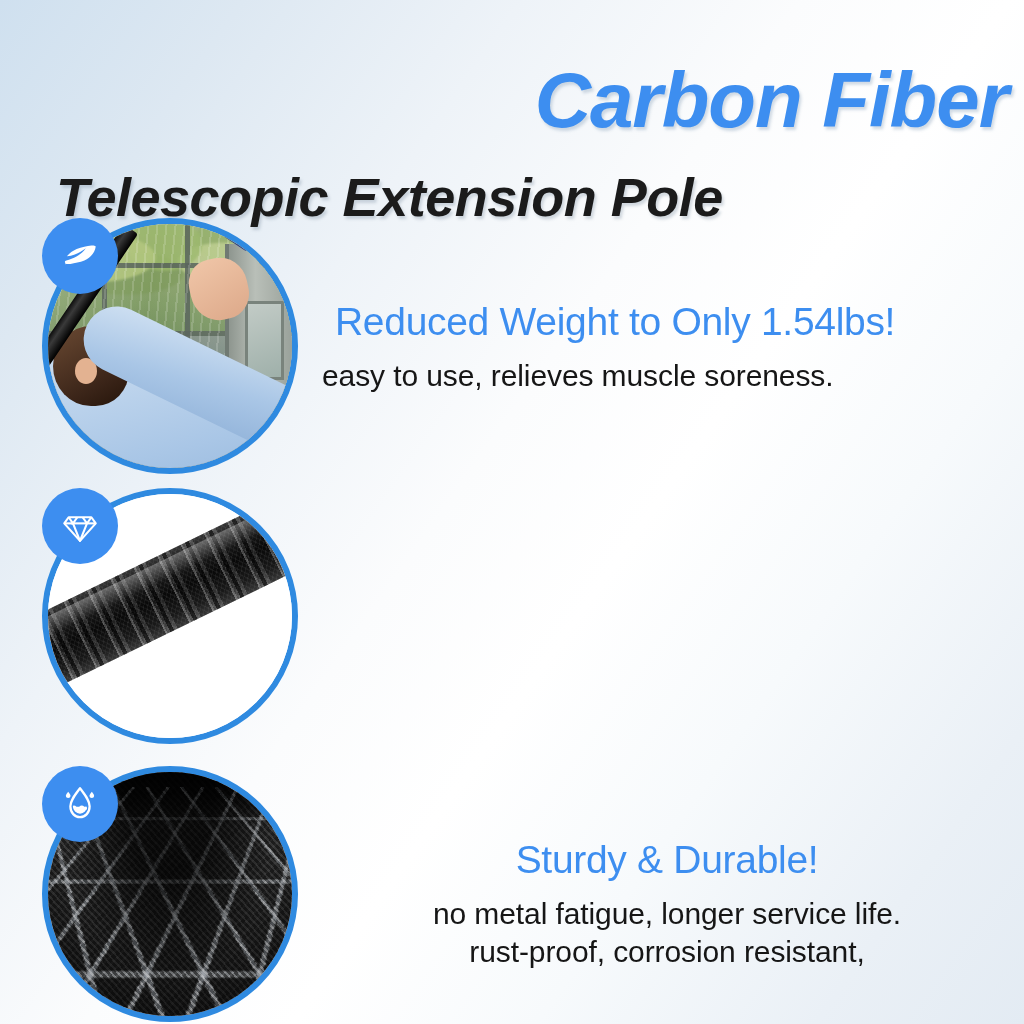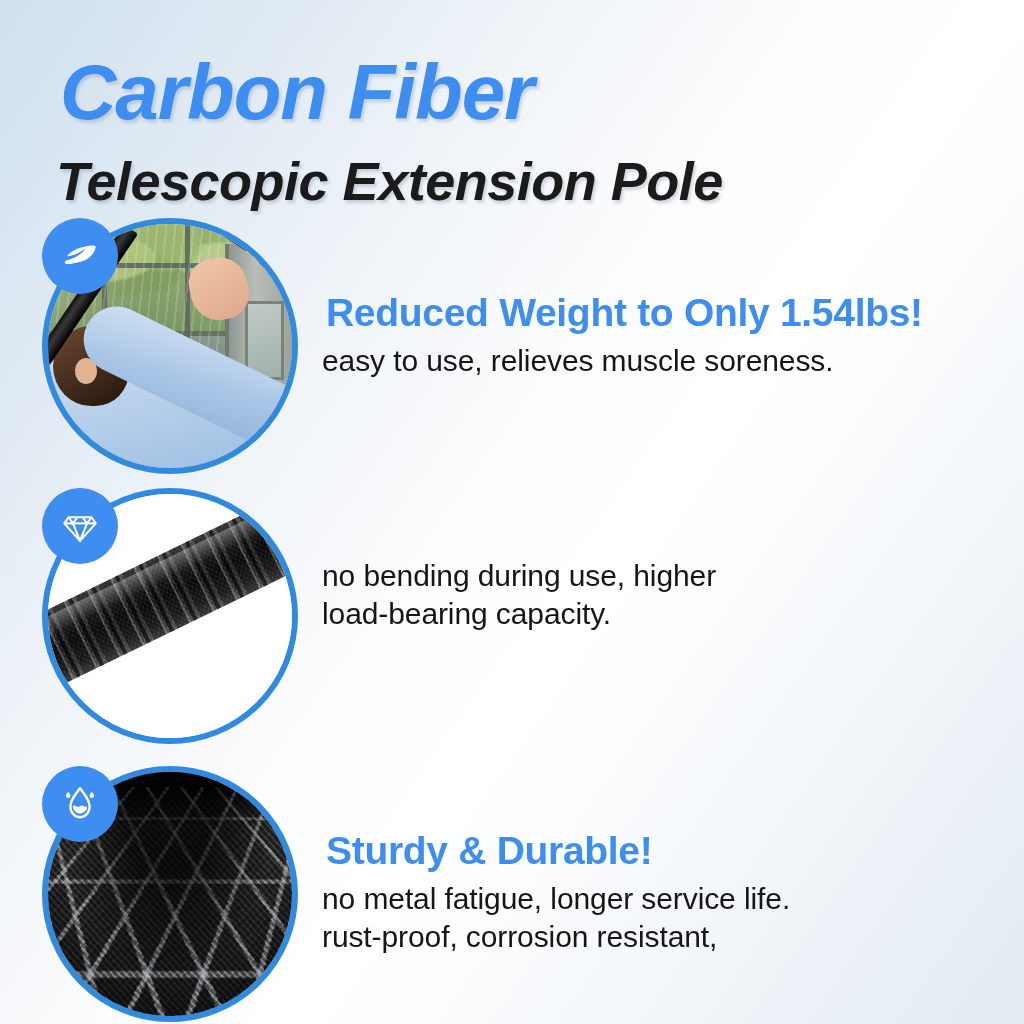--- a/index.html
+++ b/index.html
@@ -31,30 +31,31 @@
   }
 
   
   .header {
     position: absolute;
     left: 0;
     top: 44px;
     width: 1024px;
   }
   .title-main {
-    margin: 8px;
+    margin: 16px;
     padding: 0 0 0 52px;
     font-size: 78px;
     line-height: 80px;
     font-weight: bold;
     font-style: italic;
     letter-spacing: -1px;
     color: #3d8ef0;
     text-shadow: 2px 3px 3px rgba(110,140,170,0.30);
     white-space: nowrap;
+    text-align: right;
   }
   .title-sub {
     margin: 0;
     padding: 12px 0 0 56px;
     font-size: 54px;
     line-height: 58px;
     font-weight: bold;
     font-style: italic;
     letter-spacing: -0.5px;
     color: #1b1b1b;
@@ -285,27 +286,27 @@
 
   
   .copy {
     position: absolute;
     left: 322px;
     top: 0;
     width: 690px;
   }
   .copy-1 { padding-top: 68px; }
   .copy-2 { padding-top: 62px; }
-  .copy-3 { padding-top: 58px; }
+  .copy-3 { padding-top: 58px; text-align: center; }
 
   .f-head {
-    margin: 4px;
+    margin: 13px;
     font-size: 39px;
     line-height: 45px;
-    font-weight: bold;
+    font-weight: normal;
     color: #3d8ef0;
     letter-spacing: -0.3px;
   }
   .f-body {
     margin: 7px 0 0 0;
     font-size: 30px;
     line-height: 38px;
     color: #161616;
     letter-spacing: -0.1px;
   }
@@ -389,24 +390,20 @@
               <path d="M16 21l8 20 8-20"></path>
               <path d="M16 21l5-7M32 21l-5-7"></path>
               <path d="M37 14l-5 7"></path>
             </g>
           </svg>
         </span>
       </div>
     </div>
 
     <div class="copy copy-2">
-      <p class="f-body">
-        <span class="line">no bending during use, higher</span>
-        <span class="line">load-bearing capacity.</span>
-      </p>
     </div>
   </div>
 
   <div class="feature feature-3">
 
     <div class="media">
       <div class="photo-circle">
         <div class="photo-inner">
           <div class="ph3-bg"></div>
           <div class="ph3-hex"></div>

